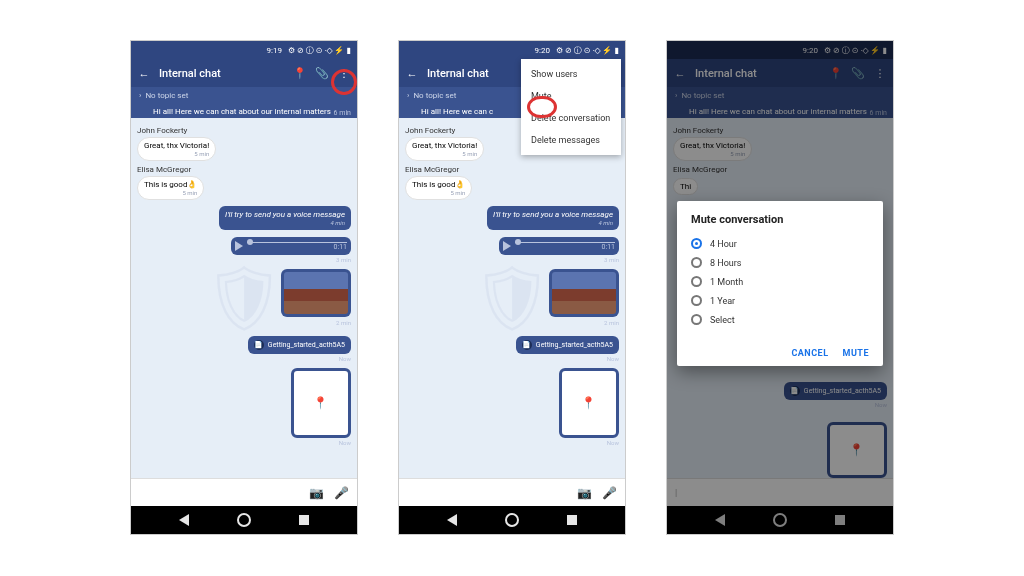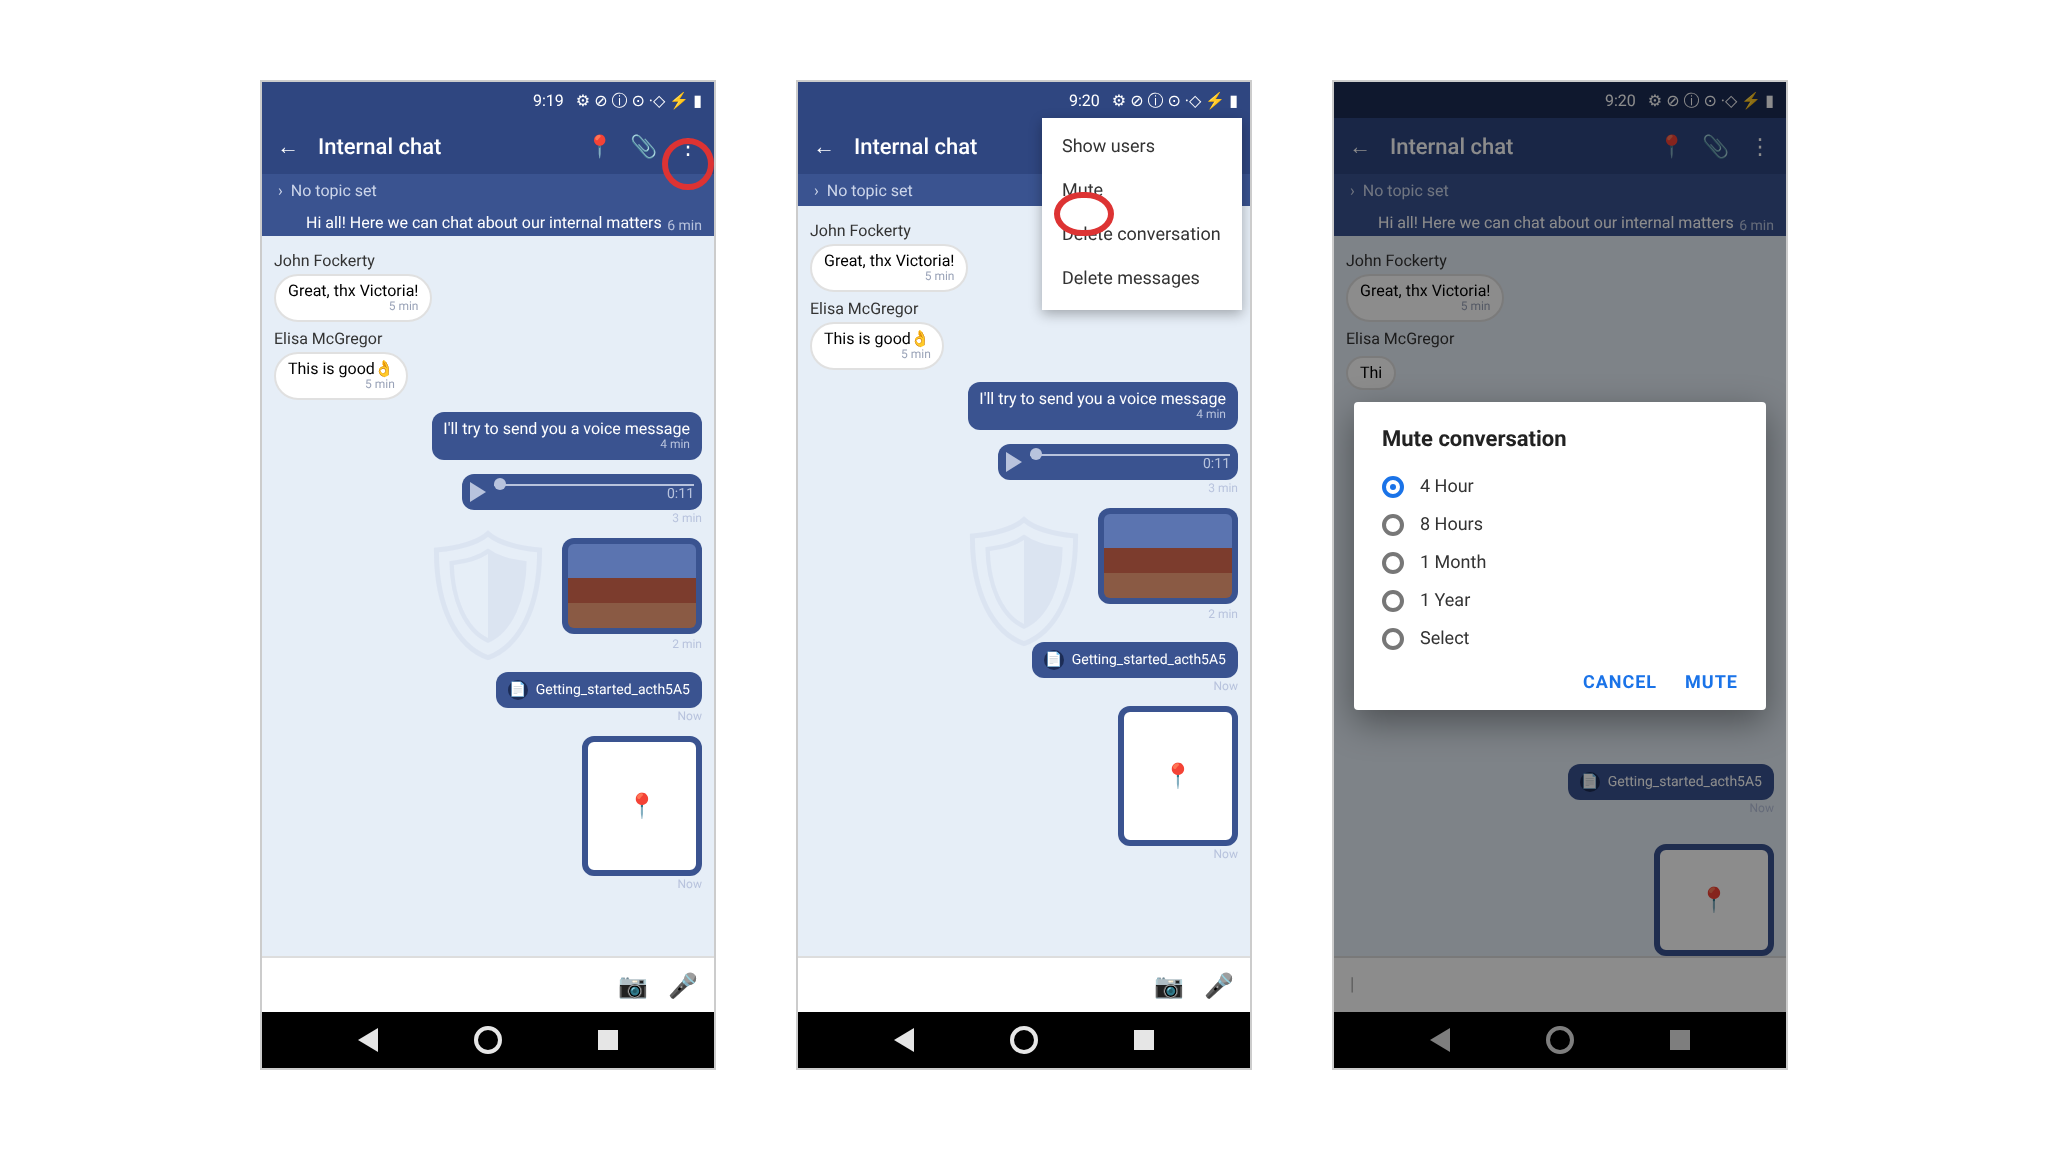--- a/index.html
+++ b/index.html
@@ -83,21 +83,21 @@
     background:#fff; border:1px solid #e0e0e0; border-radius:12px;
     font-size:8px; padding:3px 6px; display:inline-block; max-width:70%;
     margin-top:2px;
   }
   .msg-in .ts, .msg-out .ts {
     font-size:6px; color:#9aa3b8; text-align:right; display:block;
   }
   .msg-out-wrap { text-align:right; margin-top:6px;}
   .msg-out {
     background:#3a5390; color:#fff; border-radius:6px; font-size:8px;
-    padding:4px 6px; display:inline-block; max-width:75%; text-align:left;
+    padding:4px 6px; display:inline-block; max-width:75%; text-align:left;font-style:italic;
   }
   .msg-out .ts { color:#b8c3dd; }
   .voice {
     background:#3a5390; color:#fff; border-radius:6px; padding:4px;
     display:inline-flex; align-items:center; gap:4px; width:120px;
   }
   .play { width:0;height:0;border-left:8px solid #b8c3dd;border-top:5px solid transparent;border-bottom:5px solid transparent;}
   .vline { flex:1; height:1px; background:#b8c3dd; position:relative;}
   .vline::before{content:'';position:absolute;left:0;top:-3px;width:6px;height:6px;border-radius:50%;background:#b8c3dd;}
   .vtime{font-size:7px;color:#b8c3dd;}
@@ -151,21 +151,21 @@
   .dialog{
     position:absolute; left:10px; right:10px; top:160px; background:#fff;
     z-index:20; border-radius:2px; box-shadow:0 6px 18px rgba(0,0,0,.4);
     padding:12px 14px 8px;
   }
   .dialog h3{margin:0 0 8px 0; font-size:11px; font-weight:700; color:#222;}
   .opt{display:flex;align-items:center;gap:8px;font-size:9px;color:#333;padding:4px 0;}
   .radio{width:11px;height:11px;border:2px solid #777;border-radius:50%;position:relative;flex-shrink:0;}
   .radio.sel{border-color:#1a73e8;}
   .radio.sel::after{content:'';position:absolute;inset:2px;background:#1a73e8;border-radius:50%;}
-  .dialog .actions{display:flex;justify-content:flex-end;gap:14px;margin-top:8px;}
+  .dialog .actions{display:flex;justify-content:flex-end;gap:14px;margin-top:19px;}
   .dialog .actions span{font-size:9px;font-weight:700;color:#1a73e8;letter-spacing:.5px;}
 </style>
 </head>
 <body>
 
 <div class="phone">
   <div class="statusbar">
     <div class="sb-left"><span>9:19</span>&nbsp;<span>⚙ ⊘ ⓘ ⊙ ·</span></div>
     <div class="sb-right">
         <span>◇ ⚡ ▮</span>
@@ -253,20 +253,24 @@
   <div class="appbar">
     <span class="ico">←</span>
     <span class="title">Internal chat</span>
     <span class="ico">📍</span>
     <span class="ico">📎</span>
     <span class="ico">⋮</span>
   </div>
   <div class="topicbar">
     <span>›</span>
     <span>No topic set</span>
+  </div>
+  <div class="bluebar">
+    <span>Hi all! Here we can c</span>
+    <span class="ts">6 min</span>
   </div>
   <div class="overflow-menu">
     <div class="item">Show users</div>
     <div class="item">Mute</div>
     <div class="item">Delete conversation</div>
     <div class="item">Delete messages</div>
   </div>
   <span class="red-circle" style="right:68px;top:55px;width:30px;height:22px;border-radius:14px/11px;"></span>
   <div class="chat">
     <div class="watermark">🛡</div>

